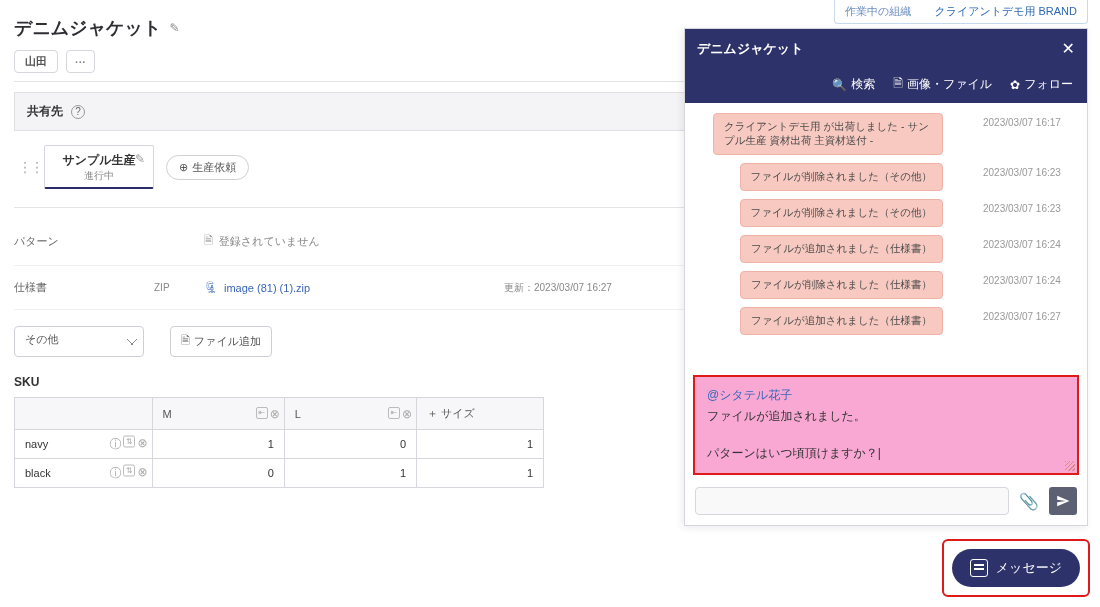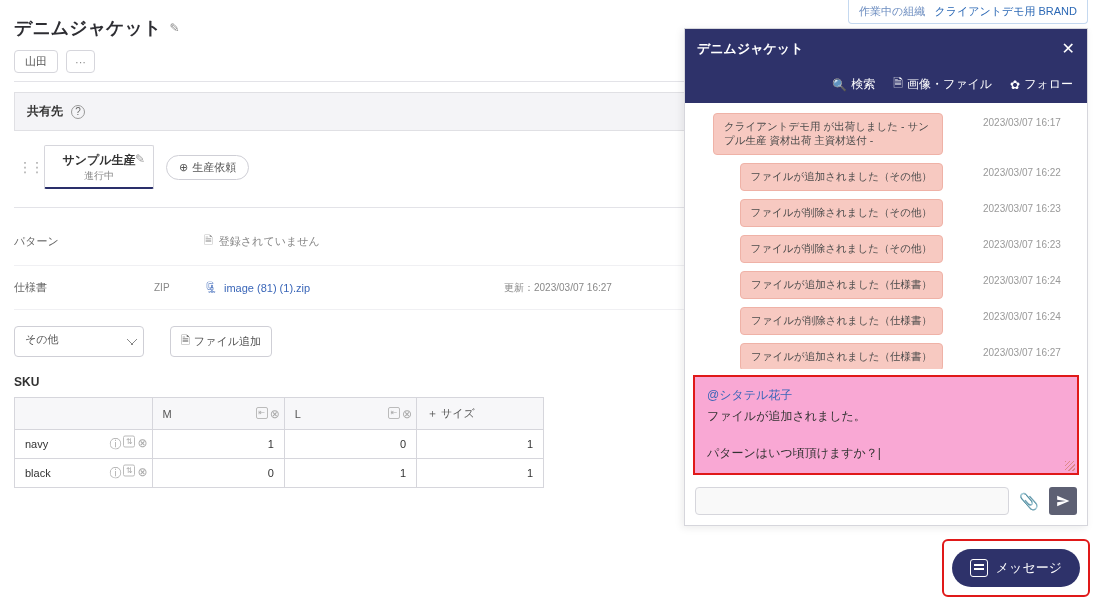--- a/index.html
+++ b/index.html
@@ -1,28 +1,28 @@
 <!DOCTYPE html>
 <html><head>
 <meta charset="utf-8">
 <style>
 * { box-sizing: border-box; margin: 0; padding: 0; }
 body { font-family: "Hiragino Kaku Gothic Pro", "Meiryo", sans-serif; font-size: 12px; color: #333; background: #fff; width: 1100px; height: 607px; position: relative; overflow: hidden; }
 
 
 .org-banner { position: absolute; top: 0; right: 12px; background: #fff; border: 1px solid #c5d9f0; border-top: 0; border-radius: 0 0 4px 4px; padding: 4px 10px; font-size: 11px; color: #2b68b5; z-index: 10; }
-.org-banner .lbl { color: #6a8bbf; margin-right: 6px; }
+.org-banner .lbl { color: #6a8bbf; margin-right: 20px; }
 
 
 .page { padding: 16px 10px 0 14px; width: 870px; }
 .title-row { display: flex; align-items: center; gap: 8px; margin-bottom: 10px; }
 .title { font-size: 18px; font-weight: 600; color: #2e2e33; }
 .pencil { color: #888; }
 .chips-row { display: flex; gap: 8px; margin-bottom: 8px; }
-.chip { display: inline-flex; align-items: center; border: 1px solid #d6d6dc; border-radius: 4px; padding: 3px 10px; font-size: 11px; color: #555; background: #fff; }
+.chip { display: inline-flex; align-items: center; border: 1px solid #d6d6dc; border-radius: 4px; padding: 3px 10px; font-size: 11px; color: #555; background: #fff; font-weight: bold; }
 .chip.more { padding: 3px 8px; color: #888; }
 
 .thin-head-line { border-top: 1px solid #e3e3e8; margin: 6px 0 2px; }
 
 .share-bar { display: flex; align-items: center; gap: 8px; background: #f4f4f7; border: 1px solid #e0e0e4; padding: 10px 12px; margin: 10px 0 14px; }
 .share-bar .q { width: 14px; height: 14px; border: 1px solid #999; border-radius: 50%; display: inline-flex; align-items: center; justify-content: center; font-size: 10px; color: #666; }
 
 .tabs-row { display: flex; align-items: center; gap: 12px; }
 .drag { width: 18px; color: #aaa; letter-spacing: -2px; font-size: 14px; padding: 0 4px; }
 .tab { border: 1px solid #d6d6dc; border-radius: 2px; padding: 6px 14px 4px; min-width: 110px; text-align: center; position: relative; }
@@ -227,24 +227,20 @@
         <span>フォロー</span>
       </span>
   </div>
   <div class="chat-body" id="chat-body">
       <div class="evt-row">
         <div class="evt-pill">クライアントデモ用 が出荷しました
 - サンプル生産 資材出荷 主資材送付 -</div>
         <div class="evt-time">2023/03/07 16:17</div>
       </div>
       <div class="evt-row">
-        <div class="evt-pill">ファイルが追加されました（その他）</div>
-        <div class="evt-time">2023/03/07 16:22</div>
-      </div>
-      <div class="evt-row">
         <div class="evt-pill">ファイルが削除されました（その他）</div>
         <div class="evt-time">2023/03/07 16:23</div>
       </div>
       <div class="evt-row">
         <div class="evt-pill">ファイルが削除されました（その他）</div>
         <div class="evt-time">2023/03/07 16:23</div>
       </div>
       <div class="evt-row">
         <div class="evt-pill">ファイルが追加されました（仕様書）</div>
         <div class="evt-time">2023/03/07 16:24</div>

